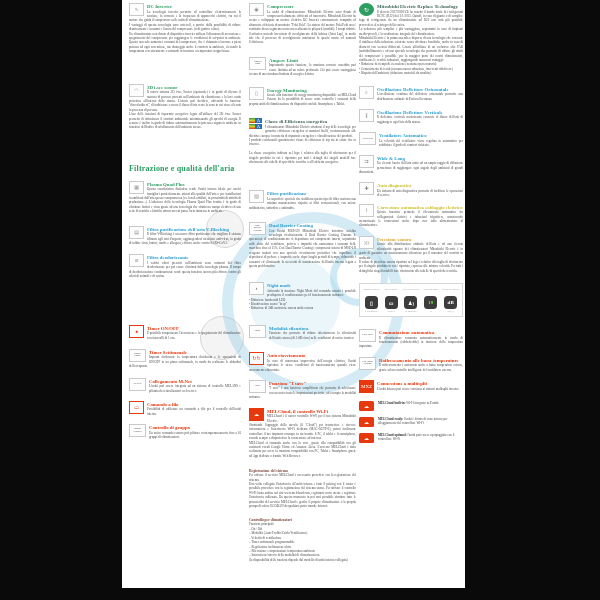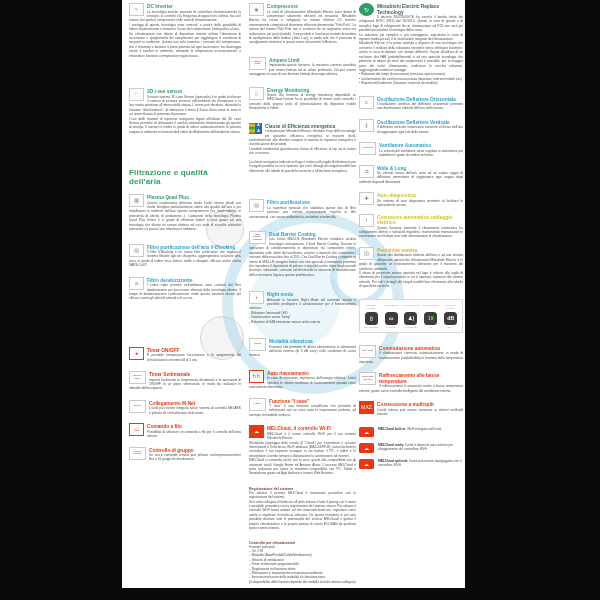--- a/index.html
+++ b/index.html
@@ -1,18 +1,18 @@
 <!DOCTYPE html>
 <html><head>
 <meta charset="utf-8">
 <style>
   html,body{margin:0;padding:0;background:#000;}
   #canvas{position:relative;width:600px;height:600px;background:#0a0a0a;overflow:hidden;
           font-family:"Liberation Sans", sans-serif;}
-  #paper{position:absolute;left:122px;top:0;width:343px;height:588px;background:#ffffff;overflow:hidden;}
+  #paper{position:absolute;left:122px;top:0;width:343px;height:588px;background:#ffffff;overflow:hidden;font-family:Liberation Serif, serif;}
   .col{position:absolute;top:0;}
   #col0{left:7px;width:112px;}
   #col1{left:127px;width:107px;}
   #col2{left:237px;width:104px;}
   .sec{position:relative;}
   .sec-icon{float:left;width:13px;height:11px;border:0.5px solid #c9c9c9;background:#fdfdfd;
             margin:0 3px 1px 0;display:flex;align-items:center;justify-content:center;
             font-size:5px;line-height:1;color:#888;overflow:hidden;text-align:center;}
   .sec-icon.txt{font-size:2.4px;font-weight:bold;color:#777;padding:0 1px;}
   .sec-icon.red-accent{border-color:#e8380d;color:#e8380d;}

